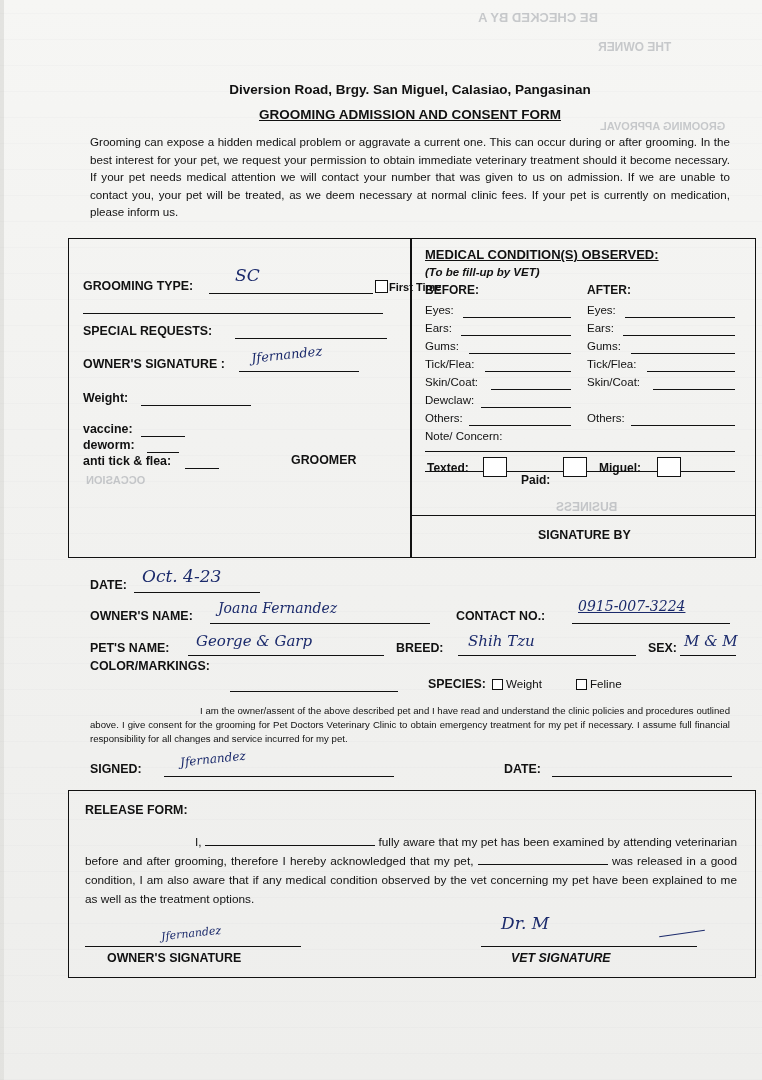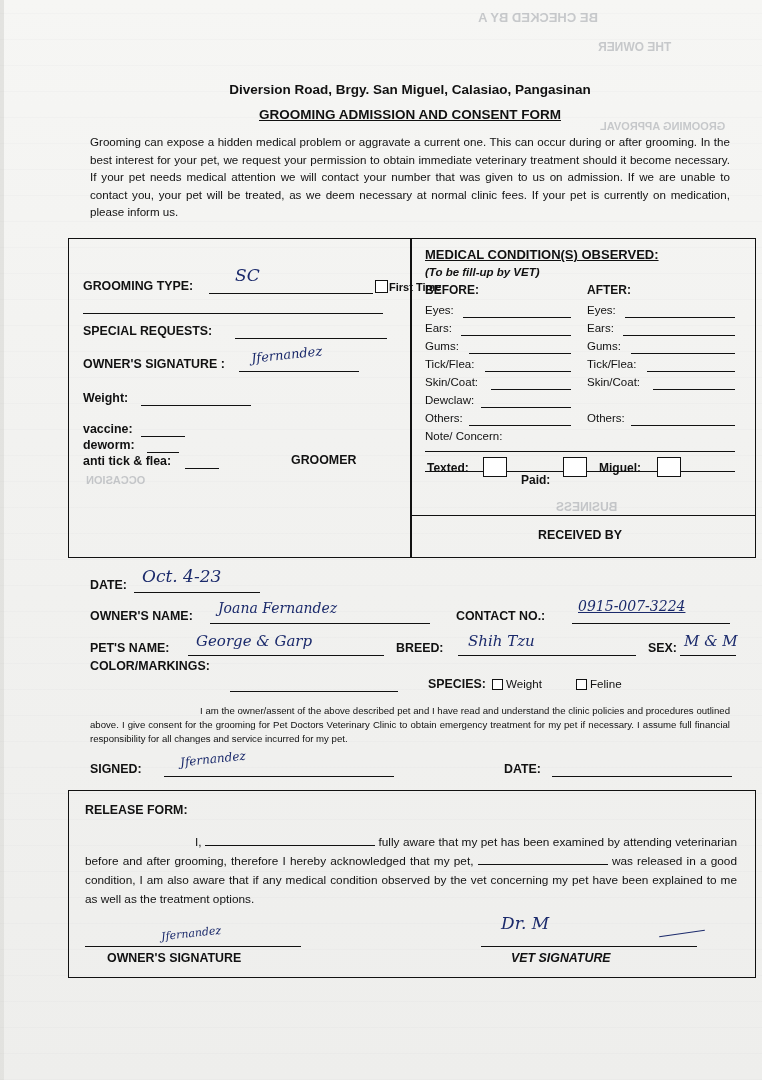--- a/index.html
+++ b/index.html
@@ -164,21 +164,21 @@
     <div class="ln" style="left:356px;top:232px;width:310px;"></div>
 
     <div class="med-c" style="left:358px;top:222px;">Texted:</div>
     <div class="chk" style="left:414px;top:218px;width:22px;height:18px;"></div>
     <div class="med-c" style="left:452px;top:222px;margin-top:12px;">Paid:</div>
     <div class="chk" style="left:494px;top:218px;width:22px;height:18px;"></div>
     <div class="med-c" style="left:530px;top:222px;">Miguel:</div>
     <div class="chk" style="left:588px;top:218px;width:22px;height:18px;"></div>
 
     <div class="recv">
-      <span>RECEIVED BY</span>
+      <span>SIGNATURE BY</span>
     </div>
   </div>
 
   <div class="fld" style="left:30px;top:578px;">DATE:</div>
   <div class="ln" style="left:74px;top:592px;width:126px;"></div>
   <div class="hw" style="left:82px;top:566px;font-size:17px;">Oct. 4-23</div>
 
   <div class="fld" style="left:30px;top:609px;">OWNER'S NAME:</div>
   <div class="ln" style="left:150px;top:623px;width:220px;"></div>
   <div class="hw" style="left:158px;top:600px;font-size:14px;">Joana Fernandez</div>

